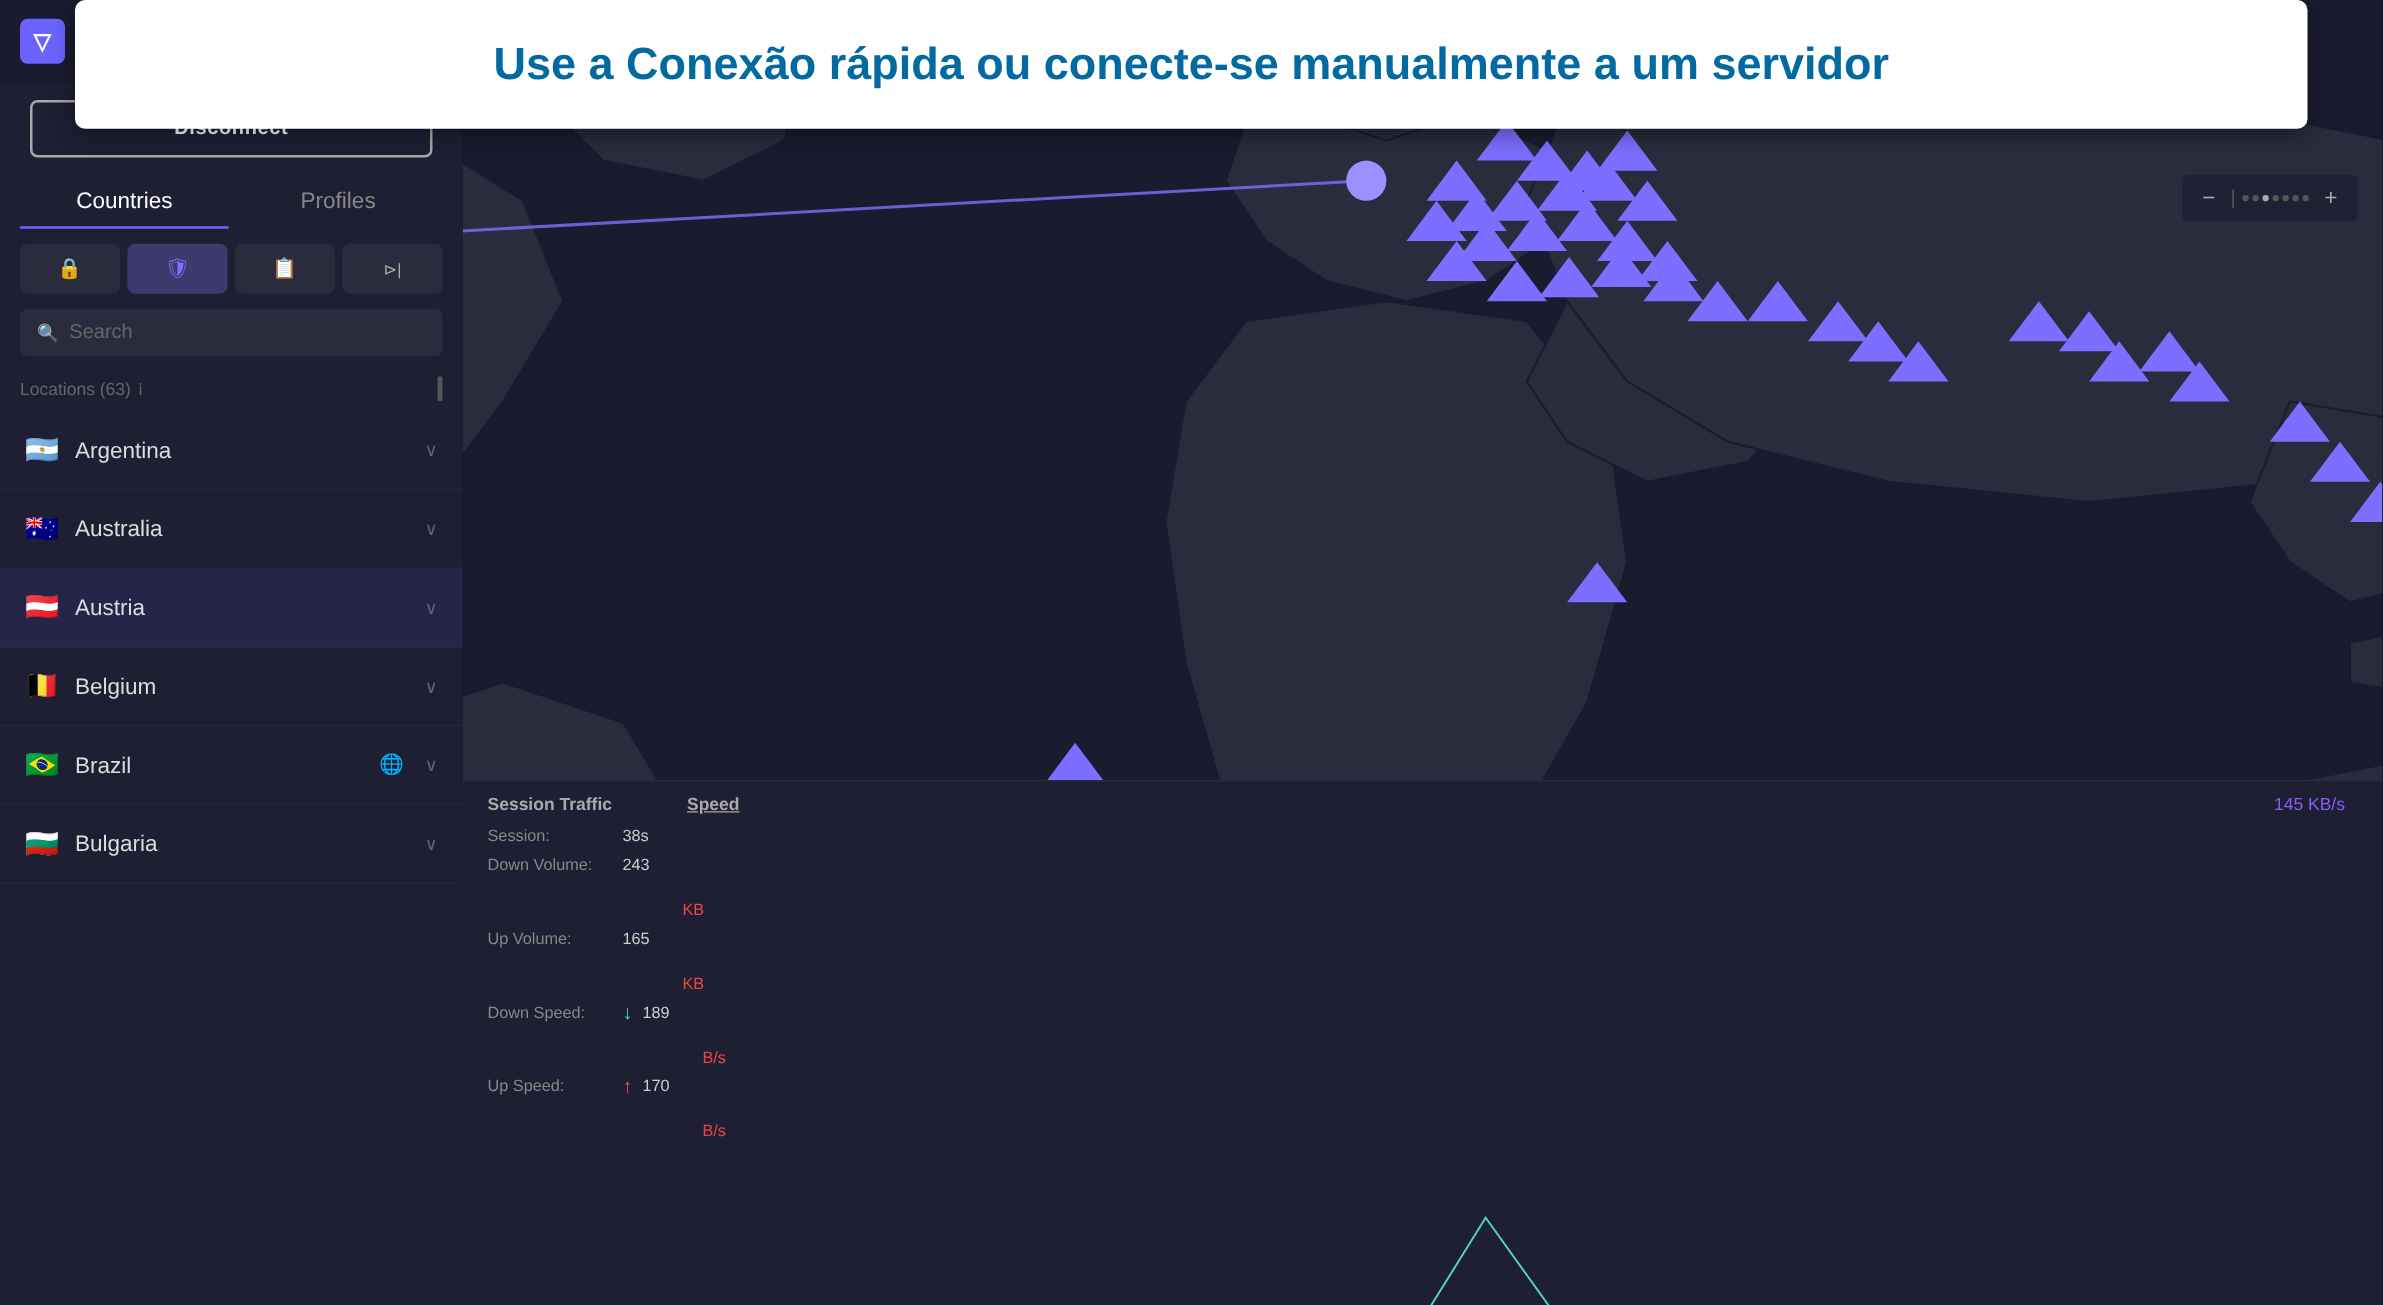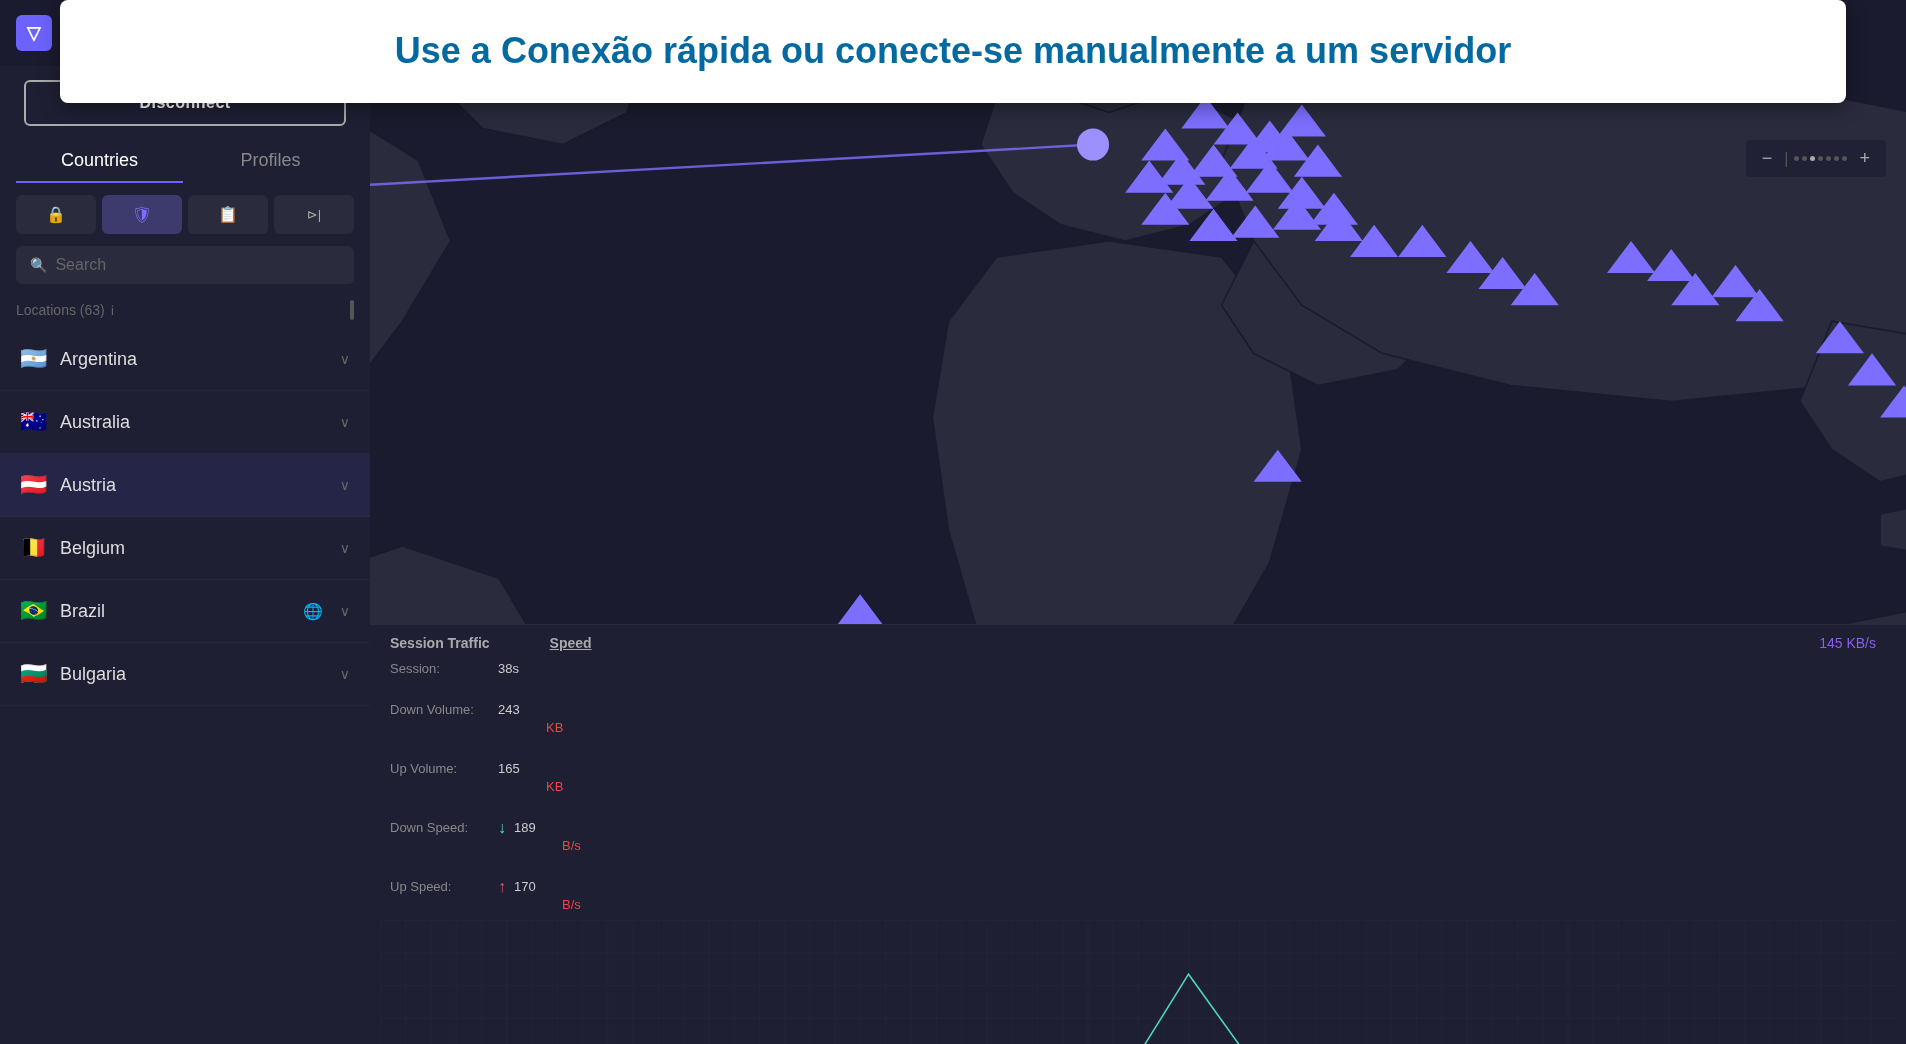--- a/index.html
+++ b/index.html
@@ -338,21 +338,21 @@
 
     .stats-grid {
       display: flex;
       padding: 4px 20px;
     }
     .stats-col {
       flex: 1;
     }
     .stat-row {
       display: flex;
-      align-items: center;
+      align-items: flex-start;
       padding: 4px 0;
       gap: 8px;
     }
     .stat-label {
       font-size: 13px;
       color: #888;
       min-width: 100px;
     }
     .stat-value {
       font-size: 13px;

